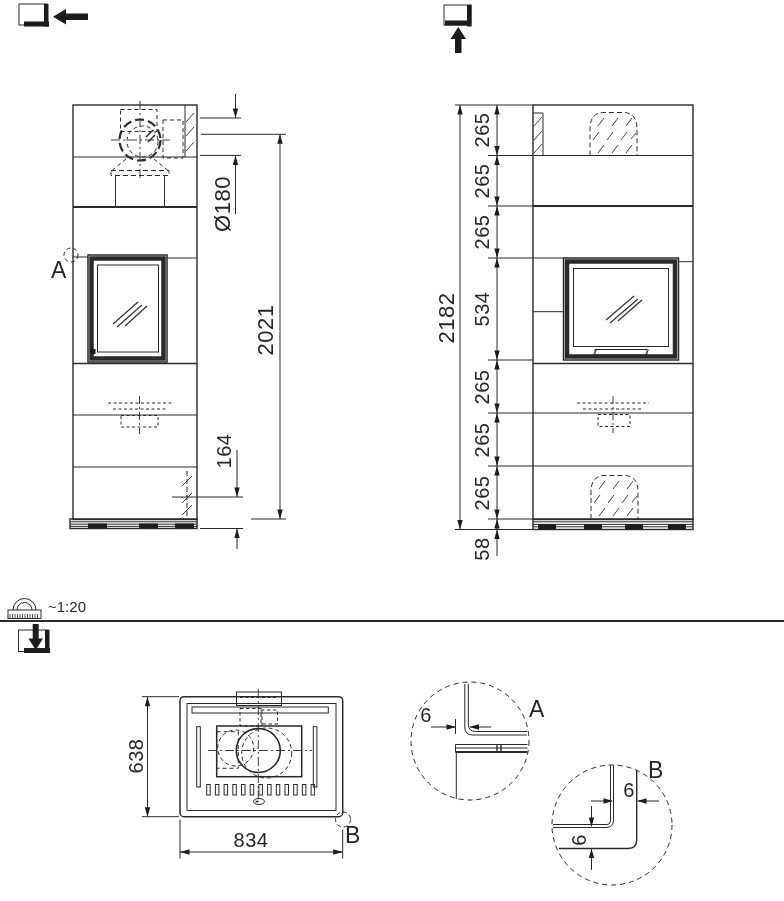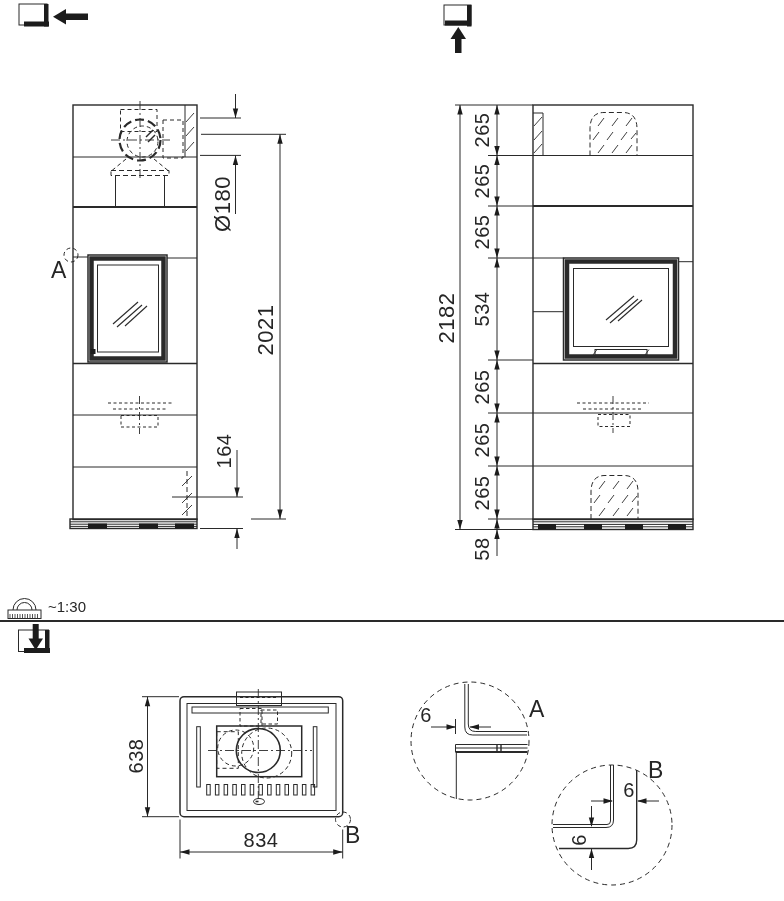--- a/index.html
+++ b/index.html
@@ -365,39 +365,39 @@
     <polygon points="613,801 603.5,798.3 603.5,803.7" fill="#1c1c1c" stroke="none"></polygon>
     <polygon points="637,801 646.5,798.3 646.5,803.7" fill="#1c1c1c" stroke="none"></polygon>
 
     <line x1="591.5" y1="806" x2="591.5" y2="826"></line>
     <line x1="591.5" y1="849" x2="591.5" y2="870"></line>
     <polygon points="591.5,827 588.8,817.5 594.2,817.5" fill="#1c1c1c" stroke="none"></polygon>
     <polygon points="591.5,848.5 588.8,858 594.2,858" fill="#1c1c1c" stroke="none"></polygon>
   </g>
 </svg>
 
-<span class="lbl small" style="left:67px;top:606px;">~1:30</span>
+<span class="lbl small" style="left:67px;top:606px;">~1:20</span>
 
 <span class="lbl marker" style="left:59px;top:270px;">A</span>
 <span class="lbl rot big" style="left:223px;top:204px;">Ø180</span>
 <span class="lbl rot big" style="left:266px;top:330px;">2021</span>
 <span class="lbl rot" style="left:224px;top:451px;">164</span>
 
 <span class="lbl rot big" style="left:447px;top:318px;">2182</span>
 <span class="lbl rot" style="left:482px;top:130px;">265</span>
 <span class="lbl rot" style="left:482px;top:181px;">265</span>
 <span class="lbl rot" style="left:482px;top:232px;">265</span>
 <span class="lbl rot" style="left:482px;top:309px;">534</span>
 <span class="lbl rot" style="left:482px;top:386.5px;">265</span>
 <span class="lbl rot" style="left:482px;top:439.5px;">265</span>
 <span class="lbl rot" style="left:482px;top:492.5px;">265</span>
 <span class="lbl rot" style="left:482px;top:549px;">58</span>
 
 <span class="lbl rot" style="left:136px;top:756px;">638</span>
-<span class="lbl" style="left:261px;top:840px;text-align:center;">834</span>
+<span class="lbl" style="left:251px;top:840px;text-align:center;">834</span>
 <span class="lbl marker" style="left:353px;top:835px;">B</span>
 
 <span class="lbl" style="left:426px;top:715px;">6</span>
 <span class="lbl marker" style="left:537px;top:709px;">A</span>
 
 <span class="lbl" style="left:629px;top:790px;">6</span>
 <span class="lbl rot" style="left:579px;top:840px;">6</span>
 <span class="lbl marker" style="left:656px;top:770px;">B</span>
 
 </div>

